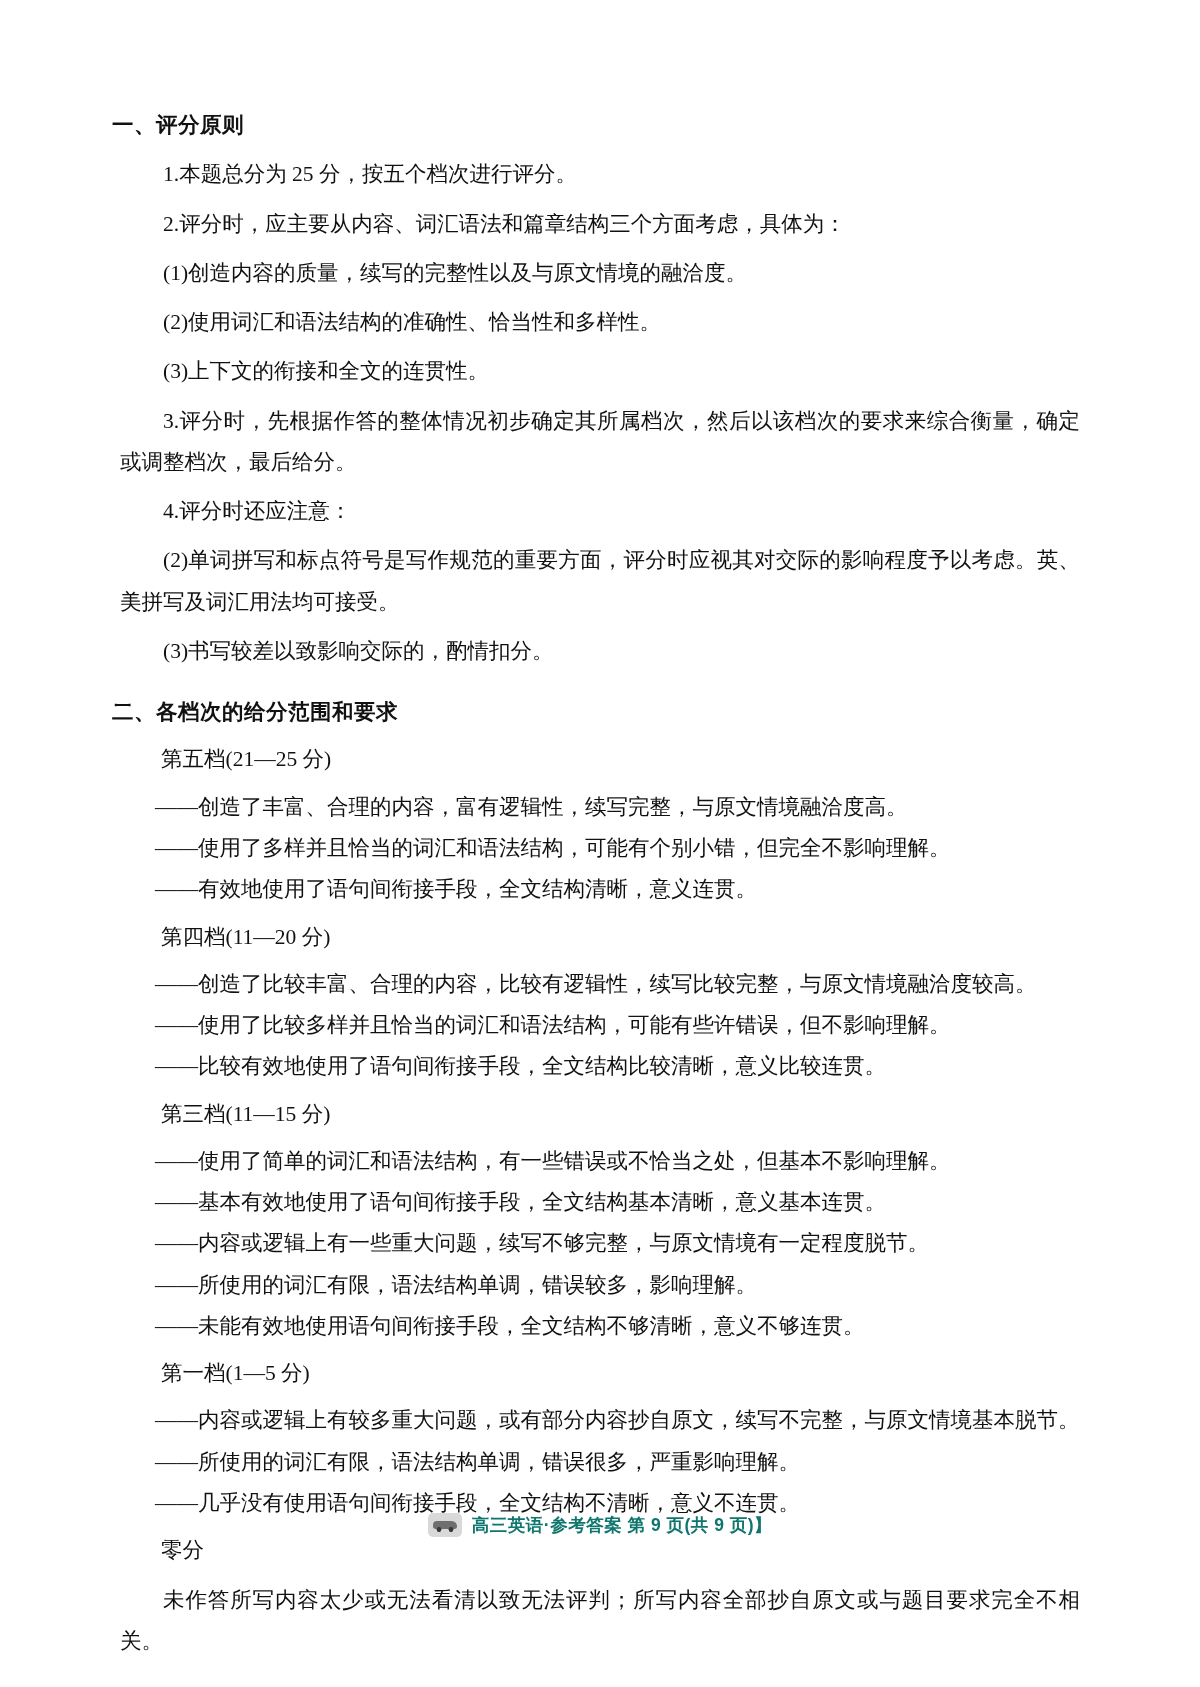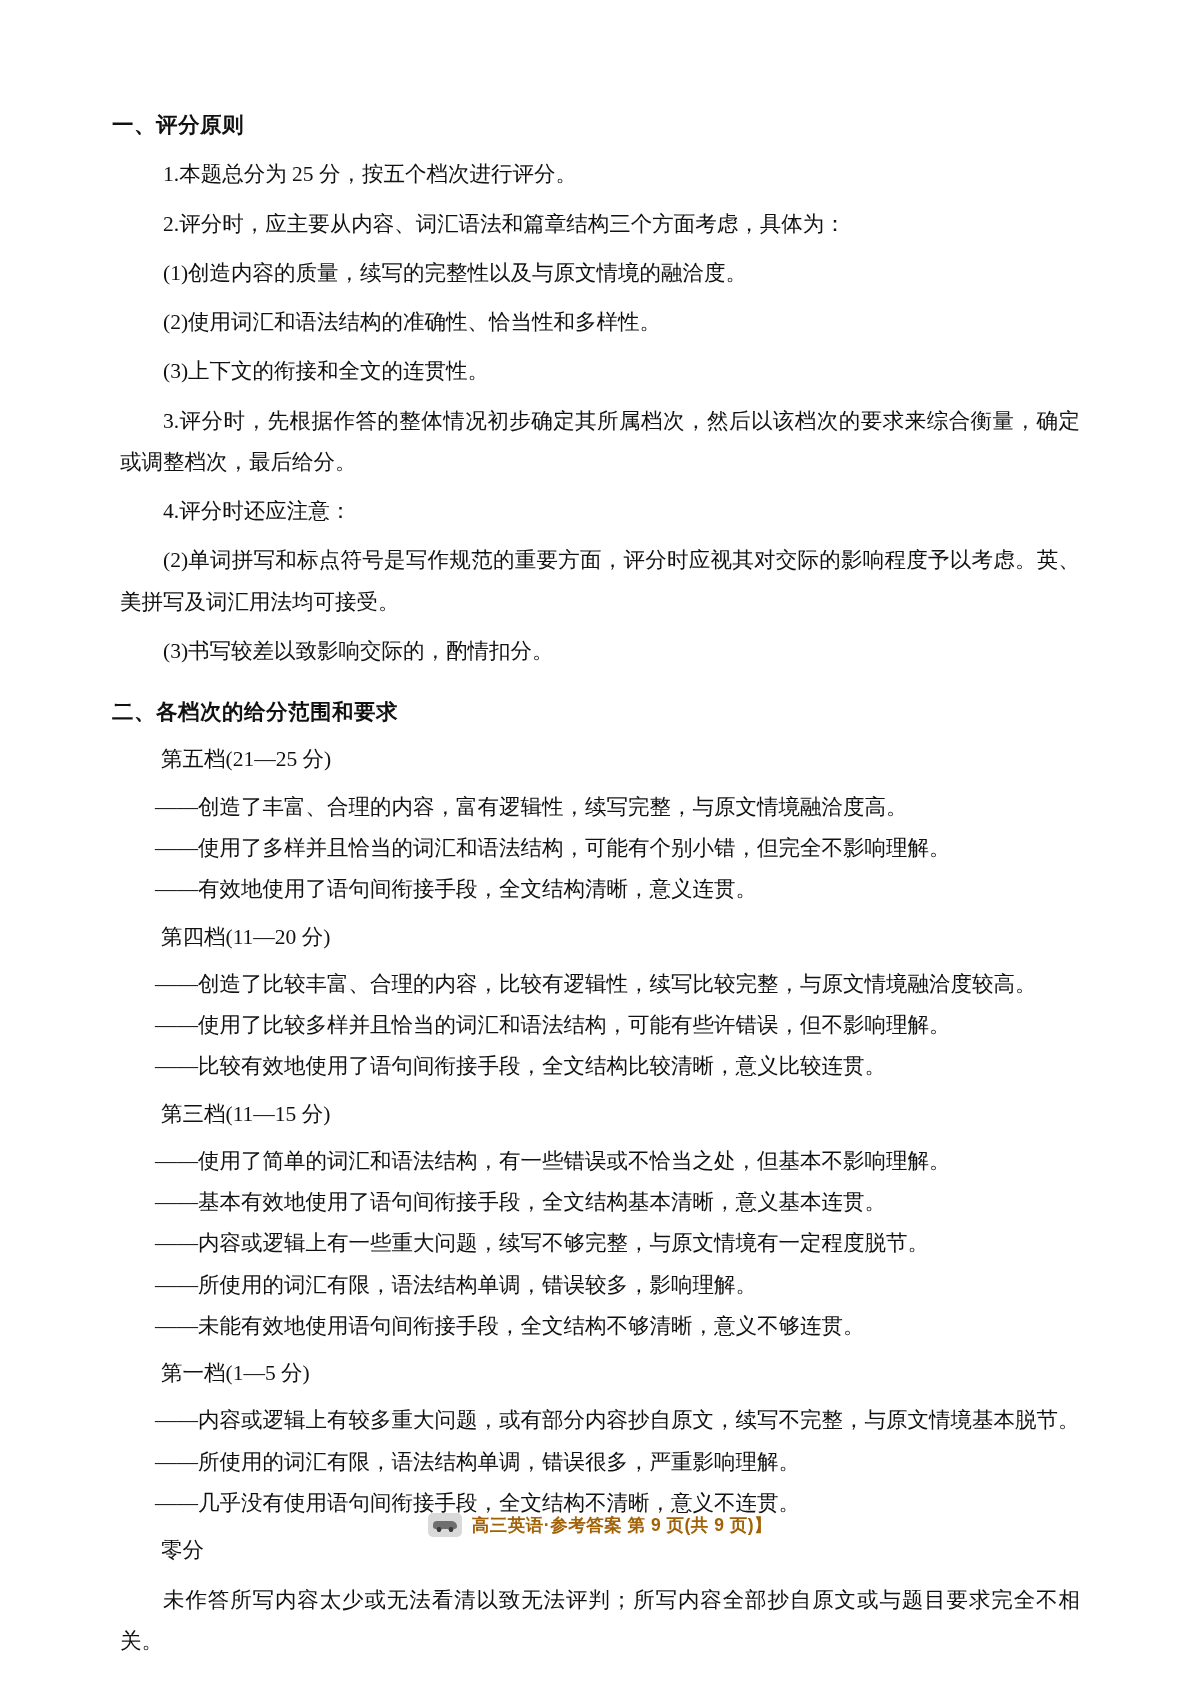--- a/index.html
+++ b/index.html
@@ -56,21 +56,21 @@
   }
   .footer {
     position: absolute;
     left: 0;
     bottom: 150px;
     width: 1200px;
     text-align: center;
     font-size: 17.5px;
     font-family: "Liberation Sans", sans-serif;
     font-weight: bold;
-    color: #a16207;
+    color: #0f766e;
     display: flex;
     align-items: center;
     justify-content: center;
     gap: 10px;
   }
   .footer-logo {
     display: inline-block;
     width: 34px;
     height: 24px;
     border-radius: 5px;

